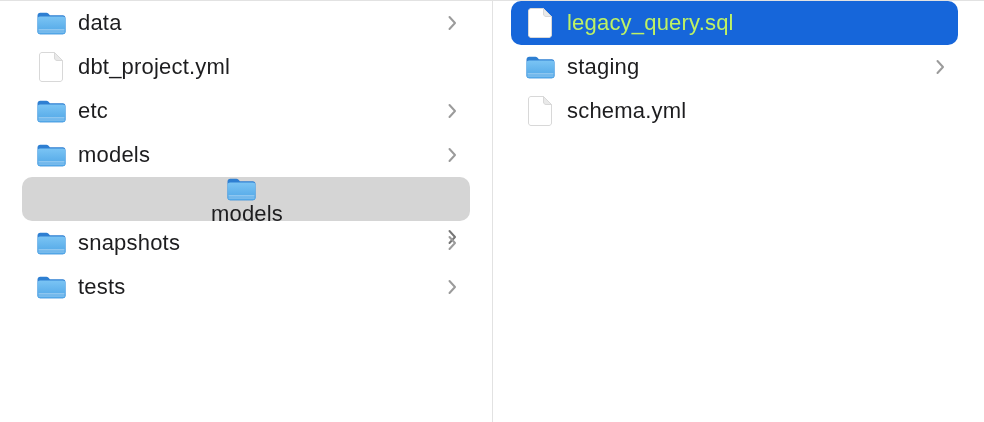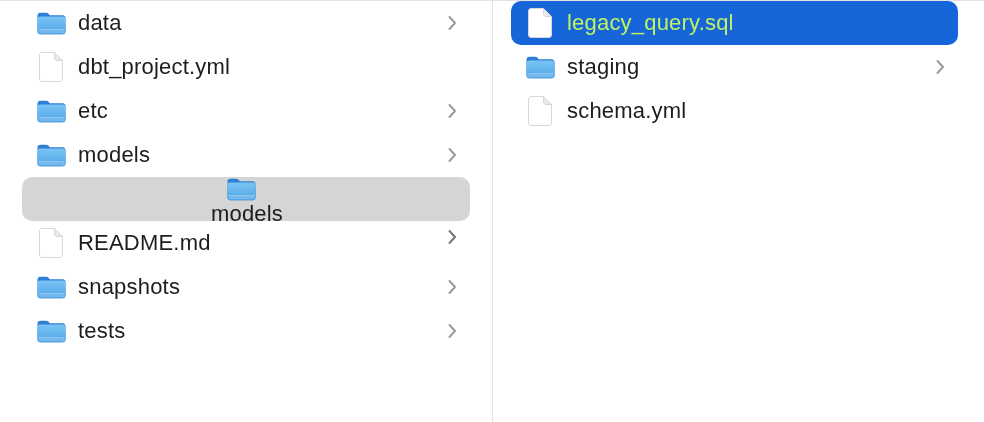--- a/index.html
+++ b/index.html
@@ -131,29 +131,20 @@
         </span>
         <span class="label">models</span>
         <span class="chevron">
           <svg width="12" height="20" viewBox="0 0 12 20">
             <path d="M3.5 4 L9 10 L3.5 16" fill="none" stroke="currentColor" stroke-width="2" stroke-linecap="round" stroke-linejoin="round"></path>
           </svg>
         </span>
       </div>
       <div class="row">
         <span class="icon">
-          <svg width="24" height="30" viewBox="0 0 24 30">
-            <path d="M3 0.5 H15.5 L23.5 8.5 V27 C23.5 28.4 22.4 29.5 21 29.5 H3 C1.6 29.5 0.5 28.4 0.5 27 V3 C0.5 1.6 1.6 0.5 3 0.5 Z" fill="#ffffff" stroke="#d8d8d8"></path>
-            <path d="M15.5 0.5 V6 C15.5 7.4 16.6 8.5 18 8.5 H23.5 Z" fill="#e9e9e9" stroke="#d8d8d8"></path>
-          </svg>
-        </span>
-        <span class="label">README.md</span>
-      </div>
-      <div class="row">
-        <span class="icon">
           <svg width="29" height="24" viewBox="0 0 29 24">
             <path d="M0.5 4.5 C0.5 3 1.7 1.8 3.2 1.8 H9.4 C10.1 1.8 10.8 2.1 11.3 2.6 L12.9 4.2 H25.8 C27.3 4.2 28.5 5.4 28.5 6.9 V20.5 C28.5 22 27.3 23.2 25.8 23.2 H3.2 C1.7 23.2 0.5 22 0.5 20.5 Z" fill="#2e7fd2"></path>
             <rect x="0.5" y="5.6" width="28" height="17.6" rx="2.6" fill="url(#folderGrad)"></rect>
             <rect x="1.6" y="18.3" width="25.8" height="1.1" fill="rgba(255,255,255,0.45)"></rect>
             <rect x="1.6" y="20.5" width="25.8" height="1.1" fill="rgba(255,255,255,0.35)"></rect>
           </svg>
         </span>
         <span class="label">snapshots</span>
         <span class="chevron">
           <svg width="12" height="20" viewBox="0 0 12 20">

